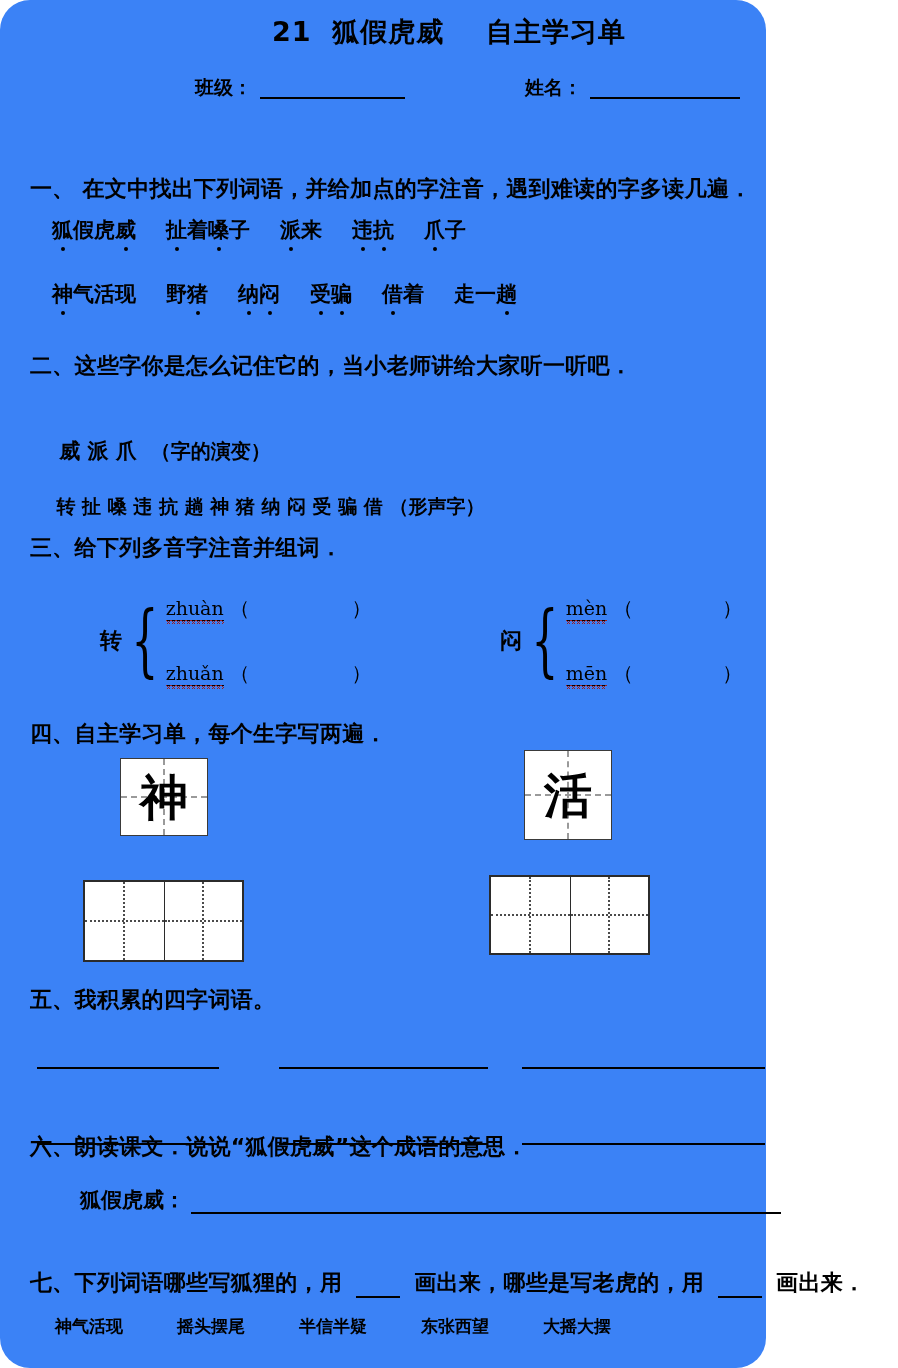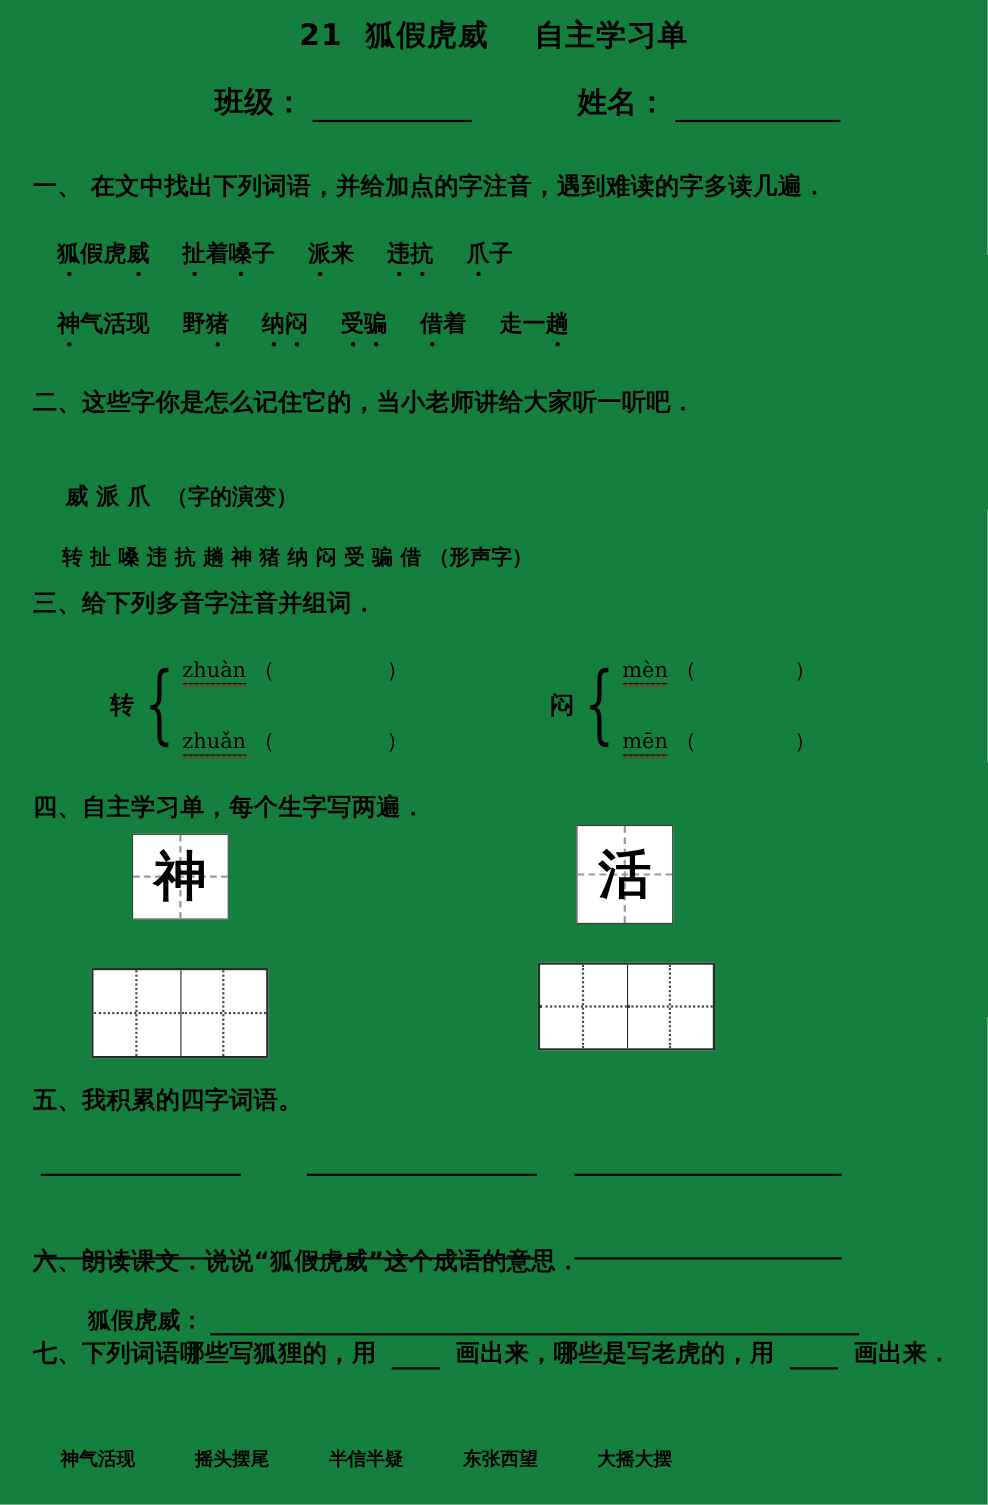--- a/index.html
+++ b/index.html
@@ -10,23 +10,24 @@
   body {
     width: 898px;
     height: 1368px;
     position: relative;
     font-family: "DejaVu Sans", "Liberation Sans", sans-serif;
     color: #000000;
     overflow: hidden;
   }
   .page {
     position: relative;
-    width: 898px;
+    width: 766px;
     height: 1368px;
-    background: #15803d;
+    background: #3b82f6;
+    border-radius: 30px;
   }
 
   
   .doc-title {
     position: absolute;
     top: 14px;
     left: 0;
     width: 898px;
     text-align: center;
     font-size: 27px;
@@ -39,22 +40,22 @@
   .name-row {
     position: absolute;
     top: 75px;
     left: 195px;
     width: 600px;
     height: 34px;
   }
   .field {
     position: absolute;
     display: flex;
-    align-items: flex-end;
-    font-size: 27px;
+    align-items: center;
+    font-size: 19px;
     font-weight: 700;
   }
   .field-label { white-space: pre; }
   .field-blank {
     display: inline-block;
     border-bottom: 2px solid #000;
     height: 19px;
     margin-left: 8px;
   }
   .field-class { left: 0px; }
@@ -305,21 +306,21 @@
     <div class="field field-class">
       <span class="field-label">班级：</span>
       <span class="field-blank"></span>
     </div>
     <div class="field field-name">
       <span class="field-label">姓名：</span>
       <span class="field-blank"></span>
     </div>
   </div>
 
-  <div class="q-head" style="top:154px;">一、 在文中找出下列词语，并给加点的字注音，遇到难读的字多读几遍．</div>
+  <div class="q-head" style="top:174px;">一、 在文中找出下列词语，并给加点的字注音，遇到难读的字多读几遍．</div>
   <div class="word-row" id="q1row1" style="top:216px; left:52px;"><span class="word"><span class="ch dot">狐</span><span class="ch">假</span><span class="ch">虎</span><span class="ch dot">威</span></span><span class="word"><span class="ch dot">扯</span><span class="ch">着</span><span class="ch dot">嗓</span><span class="ch">子</span></span><span class="word"><span class="ch dot">派</span><span class="ch">来</span></span><span class="word"><span class="ch dot">违</span><span class="ch dot">抗</span></span><span class="word"><span class="ch dot">爪</span><span class="ch">子</span></span></div>
   <div class="word-row" id="q1row2" style="top:280px; left:52px;"><span class="word"><span class="ch dot">神</span><span class="ch">气</span><span class="ch">活</span><span class="ch">现</span></span><span class="word"><span class="ch">野</span><span class="ch dot">猪</span></span><span class="word"><span class="ch dot">纳</span><span class="ch dot">闷</span></span><span class="word"><span class="ch dot">受</span><span class="ch dot">骗</span></span><span class="word"><span class="ch dot">借</span><span class="ch">着</span></span><span class="word"><span class="ch">走</span><span class="ch">一</span><span class="ch dot">趟</span></span></div>
 
   <div class="q-head" style="top:351px;">二、这些字你是怎么记住它的，当小老师讲给大家听一听吧．</div>
   <div class="evolve-line" style="top:412px;">
     <span>威 派 爪</span><span style="font-family:'DejaVu Sans','Liberation Sans',sans-serif;font-size:20px;">&nbsp;&nbsp;</span><span style="font-family:'DejaVu Sans','Liberation Sans',sans-serif;font-size:20px;font-weight:700;">（字的演变）</span>
   </div>
   <div class="xingsheng-line xsline" style="position:absolute;left:30px;top:472px;font-family:'DejaVu Serif','Liberation Serif',serif;font-size:19px;font-weight:700;white-space:pre;">
     <span>转 扯 嗓 违 抗 趟 神 猪 纳 闷 受 骗 借</span><span style="font-family:'DejaVu Sans','Liberation Sans',sans-serif;font-size:19px;">&nbsp;</span><span style="font-family:'DejaVu Sans','Liberation Sans',sans-serif;font-size:19px;font-weight:700;">（形声字）</span>
   </div>
@@ -400,21 +401,21 @@
   <div class="blank-line" style="left:279px; top:1143px; width:209px;"></div>
   <div class="blank-line" style="left:522px; top:1143px; width:243px;"></div>
 
   <div class="q-head" style="top:1132px; left:30px; top:1132px;">六、朗读课文．说说“狐假虎威”这个成语的意思．</div>
 
   <div class="idiom-answer" style="left:80px; top:1186px;">
     <span class="ia-label">狐假虎威：</span>
     <span class="ia-blank"></span>
   </div>
 
-  <div class="q7-head" style="top:1215px;gap:13px;">
+  <div class="q7-head" style="top:1268px;gap:13px;">
     <span>七、下列词语哪些写狐狸的，用</span>
     <span class="inline-blank"></span>
     <span>画出来，哪些是写老虎的，用</span>
     <span class="inline-blank"></span>
     <span>画出来．</span>
   </div>
 
   <div class="idiom-row" id="q7idioms" style="top:1315px;"><span class="idm">神气活现</span><span class="idm">摇头摆尾</span><span class="idm">半信半疑</span><span class="idm">东张西望</span><span class="idm">大摇大摆</span></div>
 
 </div>

